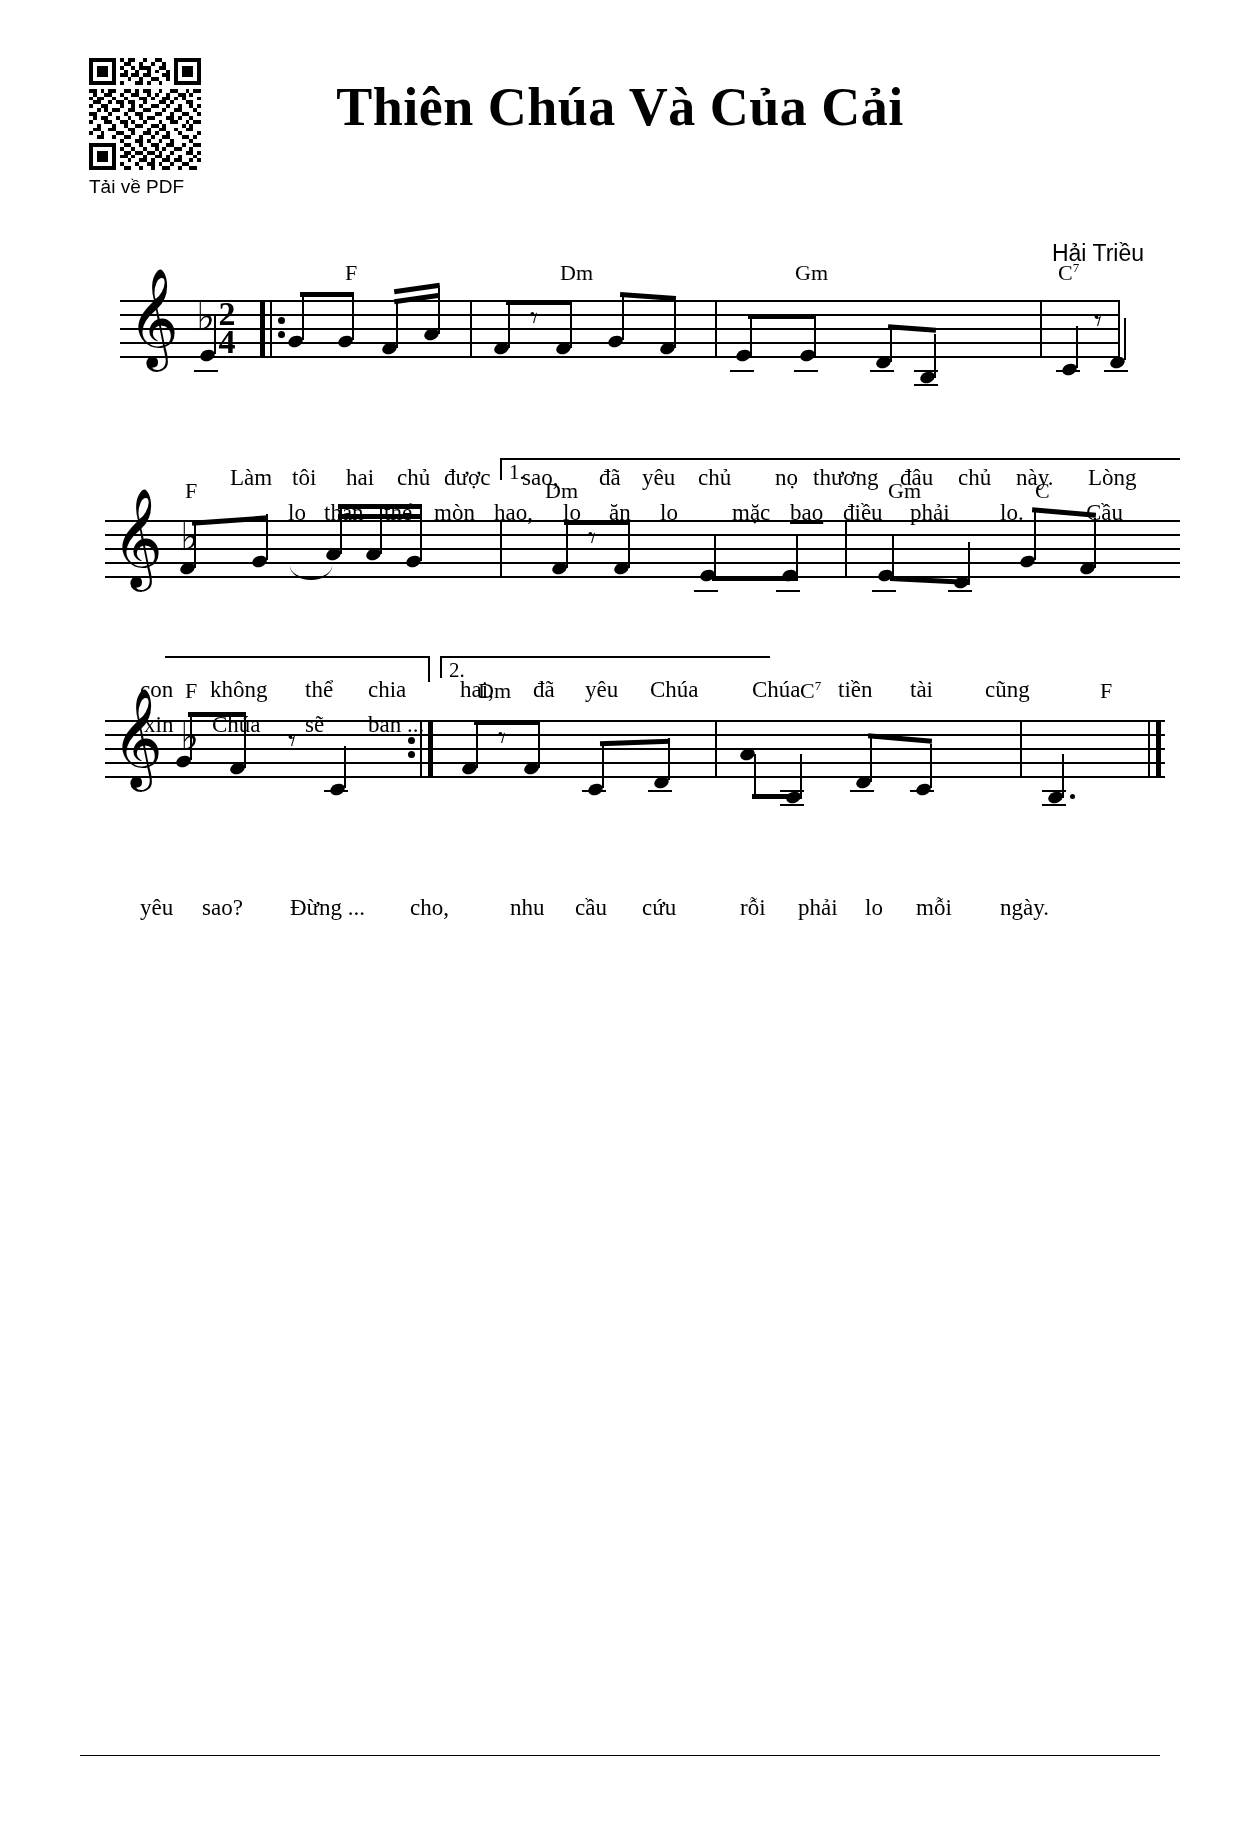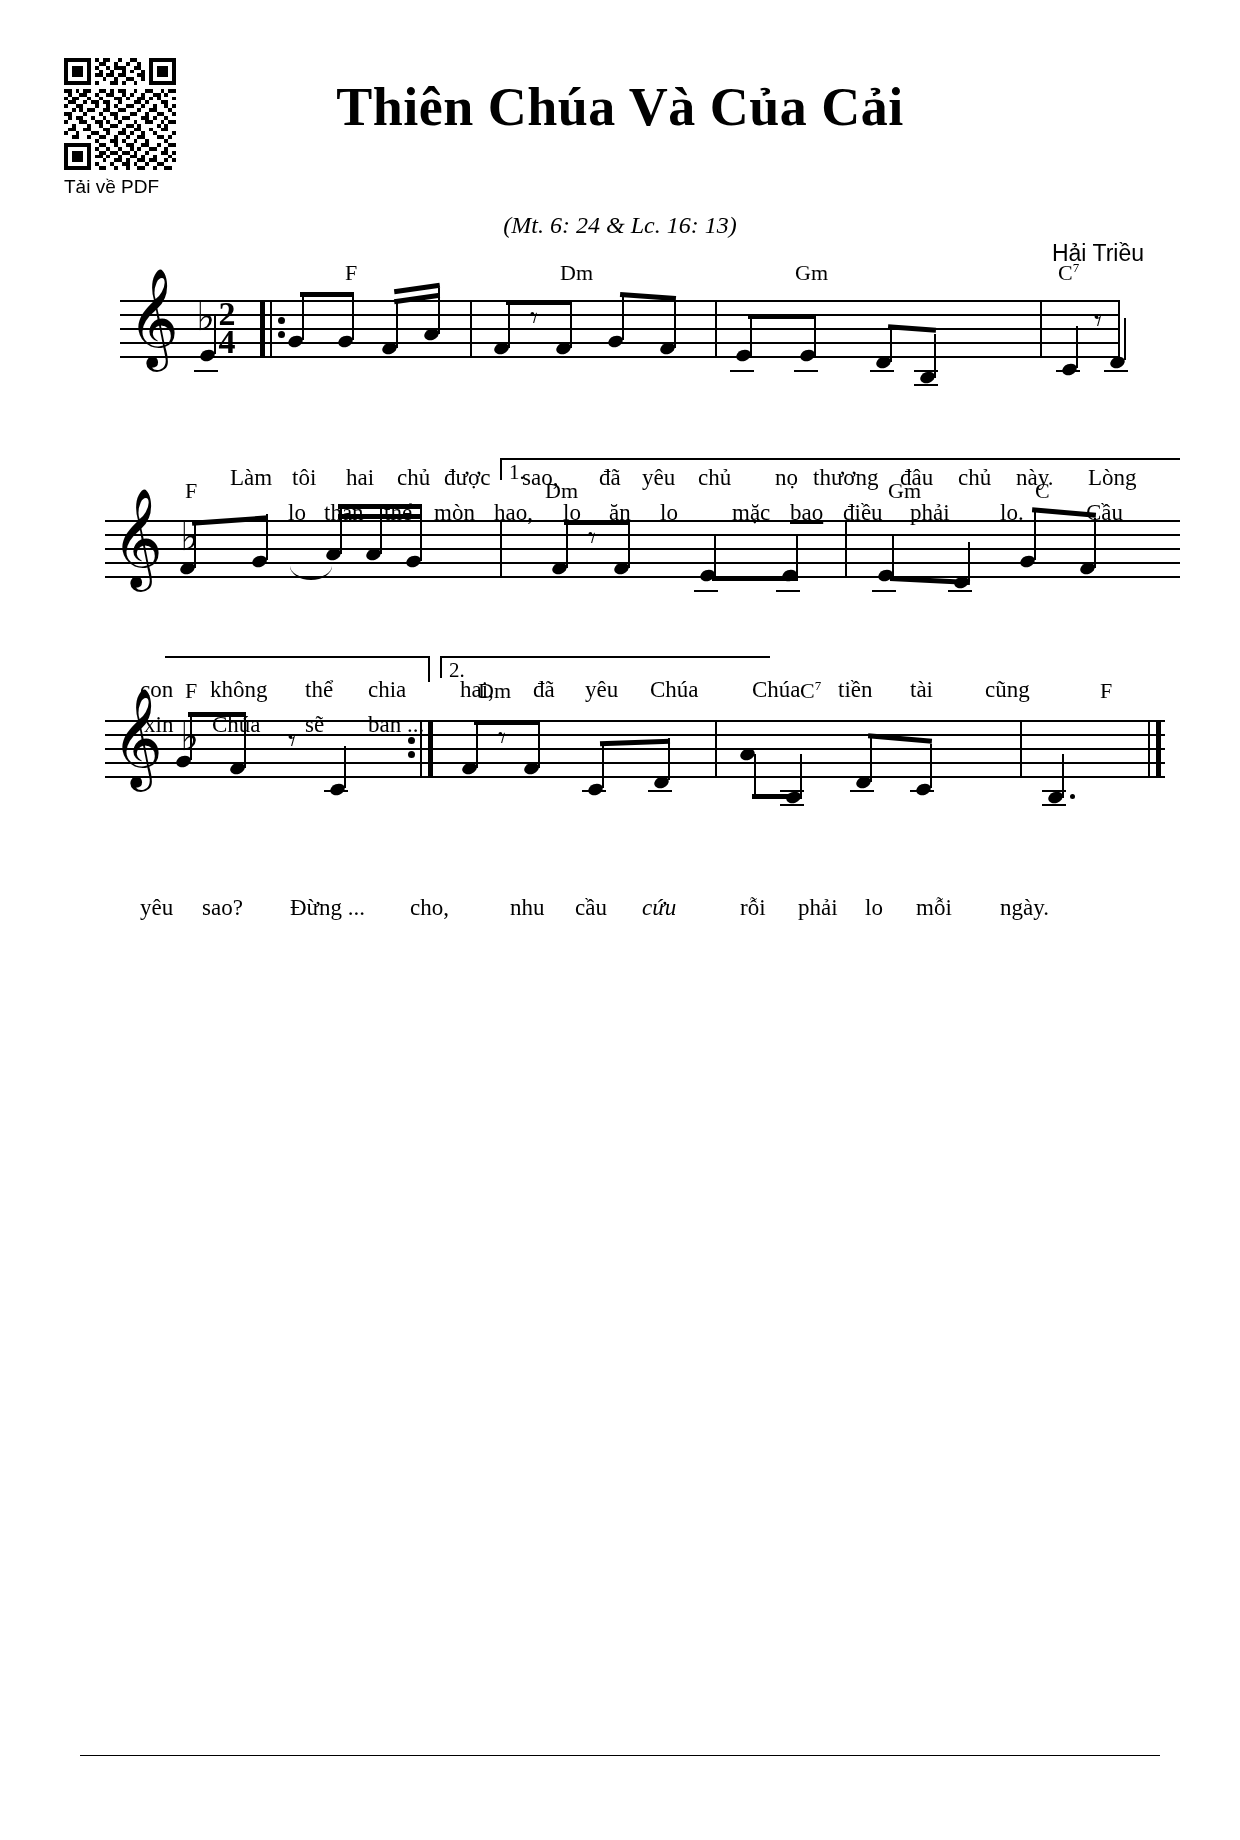--- a/index.html
+++ b/index.html
@@ -18,21 +18,21 @@
 
   .page {
     position: absolute;
     inset: 0;
     background: #ffffff;
   }
 
   
   .qr-wrap {
     position: absolute;
-    left: 64px;
+    left: 89px;
     top: 58px;
     width: 118px;
   }
   .qr {
     width: 112px;
     height: 112px;
     display: block;
     image-rendering: pixelated;
   }
   .qr-label {
@@ -462,21 +462,20 @@
           <rect x="16" y="28" width="1" height="1"></rect>
           <rect x="19" y="28" width="2" height="1"></rect>
           <rect x="23" y="28" width="1" height="1"></rect>
           <rect x="26" y="28" width="2" height="1"></rect>
       </g>
     </svg>
     <div class="qr-label">Tải về PDF</div>
   </div>
 
   <div class="title">Thiên Chúa Và Của Cải</div>
-  <div class="subtitle">(Mt. 6: 24 &amp; Lc. 16: 13)</div>
   <div class="composer">Hải Triều</div>
 
   <div class="system sys1">
 
     <div class="stafflines">
       <i></i>
         <i></i>
         <i></i>
         <i></i>
         <i></i>
@@ -780,21 +779,21 @@
     <div class="barline thick" style="left:1156px; top:0;"></div>
   </div>
 
   <div class="lyricline" style="top:895px;">
     <span style="left:20px;">yêu</span>
     <span style="left:82px;">sao?</span>
     <span style="left:170px;">Đừng ...</span>
     <span style="left:290px;">cho,</span>
     <span style="left:390px;">nhu</span>
     <span style="left:455px;">cầu</span>
-    <span style="left:522px;font-style:italic;">cứu</span>
+    <span style="left:522px;">cứu</span>
     <span style="left:620px;">rỗi</span>
     <span style="left:678px;">phải</span>
     <span style="left:745px;">lo</span>
     <span style="left:796px;">mỗi</span>
     <span style="left:880px;">ngày.</span>
   </div>
 
   <div class="footer-rule"></div>
 
 </div>

